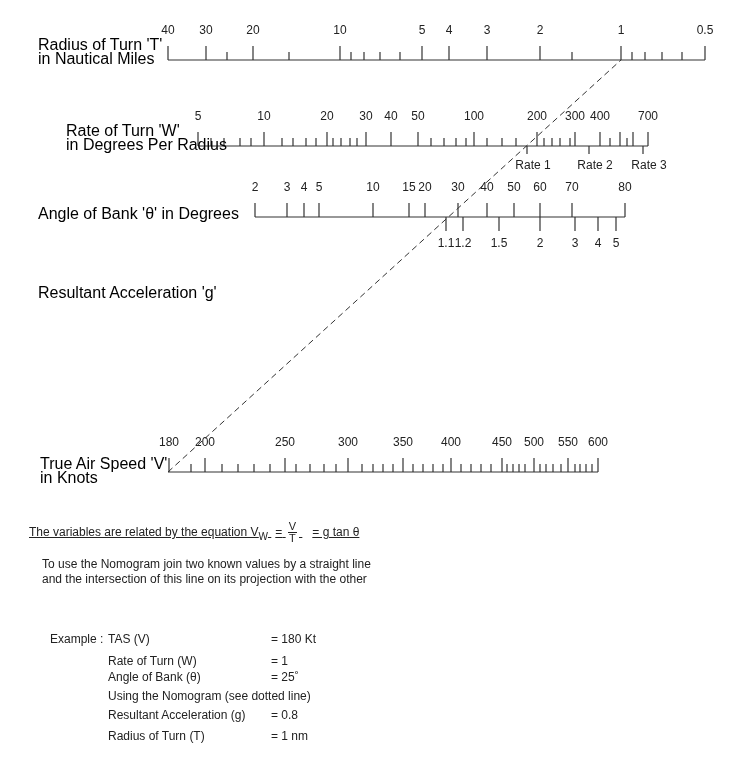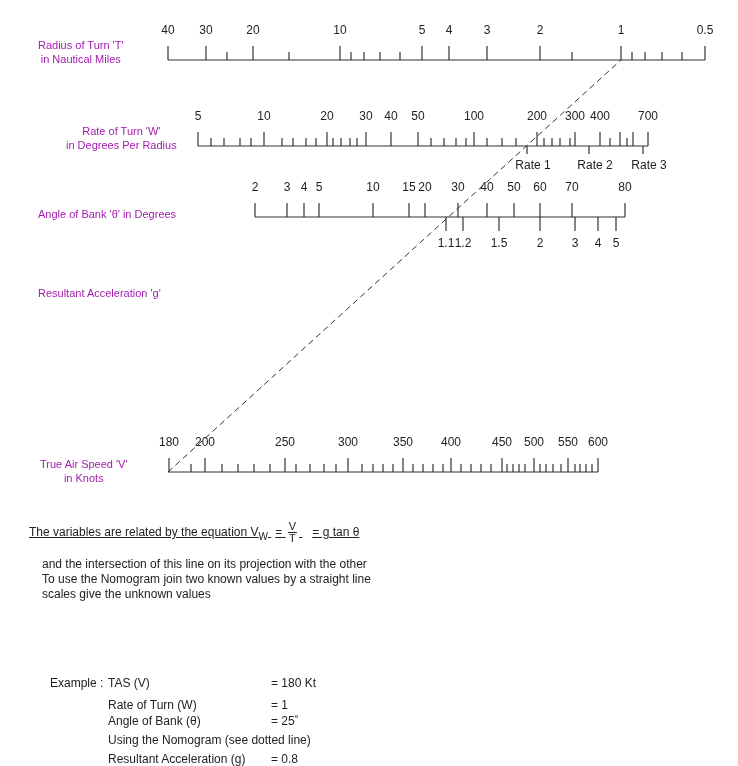--- a/index.html
+++ b/index.html
@@ -1,25 +1,25 @@
 <!DOCTYPE html>
 <html><head>
 <meta charset="utf-8">
 <style>
   html, body { margin: 0; padding: 0; background: #ffffff; }
   body { width: 738px; height: 766px; position: relative; overflow: hidden;
          font-family: "Liberation Sans", sans-serif; color: #222; }
   #nomo { position: absolute; left: 0; top: 0; }
-  .lbl { position: absolute; font-size: 11px; line-height: 14px; color: #a21caf; white-space: nowrap; text-align: center; }
+  .lbl { position: absolute; font-size: 16px; line-height: 14px; color: #000000; white-space: nowrap; }
   .txt { position: absolute; font-size: 12px; line-height: 14px; color: #222; white-space: nowrap; }
   .eq-frac { display: inline-block; text-align: center; vertical-align: middle; margin: 0 2px; line-height: 11px; }
   .eq-frac span { display: block; font-size: 11px; }
   .eq-frac .num { border-bottom: 1px solid #222; padding: 0 1px; }
   .sub { font-size: 10px; position: relative; top: 4px; }
-  .ex-row { position: absolute; font-size: 12px; white-space: nowrap; margin-top: 44px; }
+  .ex-row { position: absolute; font-size: 12px; white-space: nowrap; }
 </style>
 </head>
 <body>
 
 <svg id="nomo" width="738" height="500" xmlns="http://www.w3.org/2000/svg">
   <g id="g-radius">
       <line x1="168" y1="60" x2="705" y2="60" stroke="#333" stroke-width="1.2"></line>
       <line x1="168" y1="46" x2="168" y2="60" stroke="#333" stroke-width="1.2"></line>
       <text x="168" y="34" text-anchor="middle" font-size="12" font-family="&quot;Liberation Sans&quot;, sans-serif" fill="#222">40</text>
       <line x1="206" y1="46" x2="206" y2="60" stroke="#333" stroke-width="1.2"></line>
@@ -233,23 +233,22 @@
   <span>The variables are related by the equation V</span><span class="sub">W</span>
   <span style="margin-left:4px;">=</span>
   <span class="eq-frac">
     <span class="num">V</span>
     <span>T</span>
   </span>
   <span style="margin-left:10px;">= g tan θ</span>
 </div>
 
 <div class="txt" style="left:42px; top:557px; line-height:15px;">
+  <div>To use the Nomogram join two known values by a straight line</div>
   <div>and the intersection of this line on its projection with the other</div>
-  <div>To use the Nomogram join two known values by a straight line</div>
-  <div>scales give the unknown values</div>
 </div>
 
 <div class="ex-row" style="left:50px; top:632px;">Example :</div>
 <div class="ex-row" style="left:108px; top:632px;">TAS (V)</div>
 <div class="ex-row" style="left:271px; top:632px;">= 180 Kt</div>
 <div class="ex-row" style="left:108px; top:654px;">Rate of Turn (W)</div>
 <div class="ex-row" style="left:271px; top:654px;">= 1</div>
 <div class="ex-row" style="left:108px; top:670px;">Angle of Bank (θ)</div>
 <div class="ex-row" style="left:271px; top:670px;">= 25˚</div>
 <div class="ex-row" style="left:108px; top:689px;">Using the Nomogram (see dotted line)</div>

